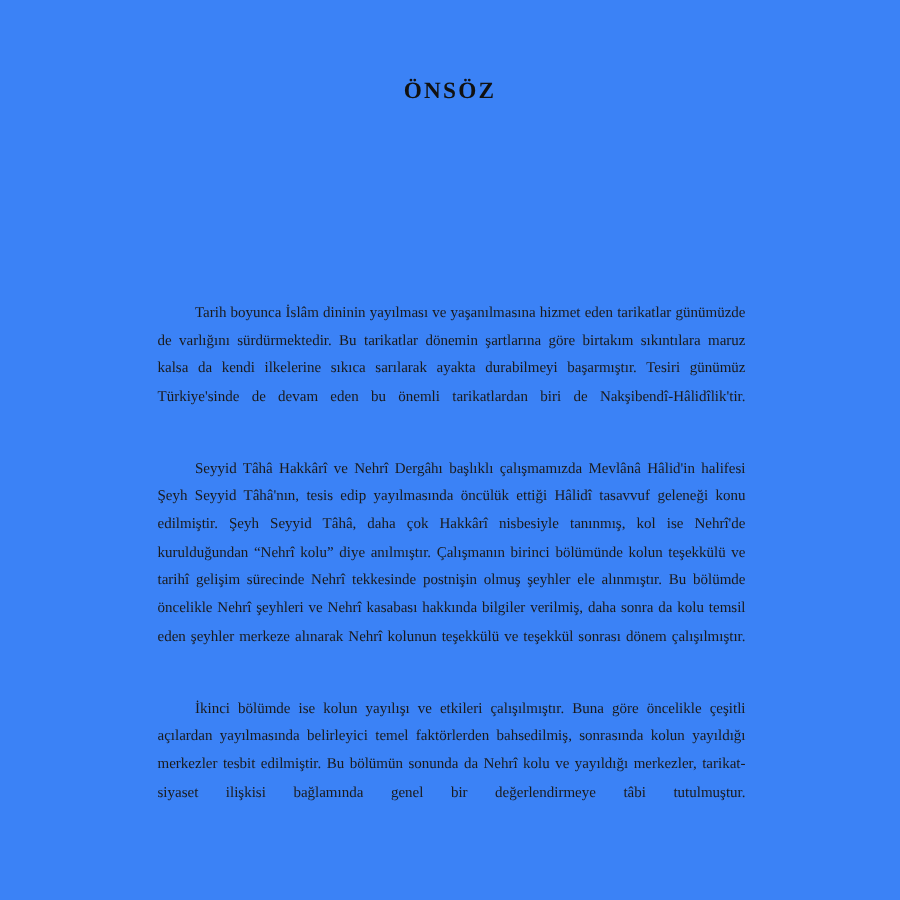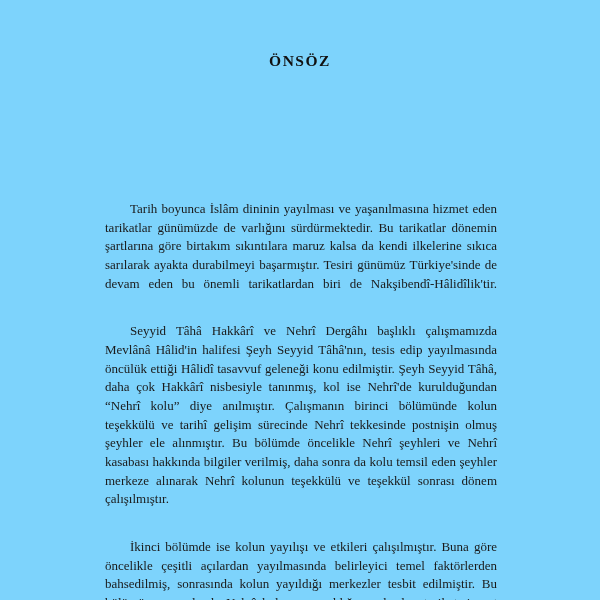--- a/index.html
+++ b/index.html
@@ -12,21 +12,21 @@
     background: #ffffff;
     font-family: "Liberation Serif", "DejaVu Serif", serif;
     color: #1a1a1a;
     overflow: hidden;
   }
 
   .page {
     position: relative;
     width: 600px;
     height: 600px;
-    background: #7dd3fc;
+    background: #3b82f6;
     box-sizing: border-box;
   }
 
   
   .page-heading {
     position: absolute;
     top: 42px;
     left: 0;
     width: 600px;
     text-align: center;
@@ -41,21 +41,21 @@
     position: absolute;
     top: 200px;
     left: 105px;
     width: 392px;
   }
 
   .body-paragraph {
     margin: 0 0 0 0;
     text-align: justify;
     text-justify: inter-word;
-    font-size: 13px;
+    font-size: 10px;
     line-height: 18.65px;
     text-indent: 25px;
     color: #1a1a1a;
     hyphens: manual;
     word-spacing: 0.1px;
   }
 
   .body-paragraph + .body-paragraph {
     margin-top: 10.5px;
   }

